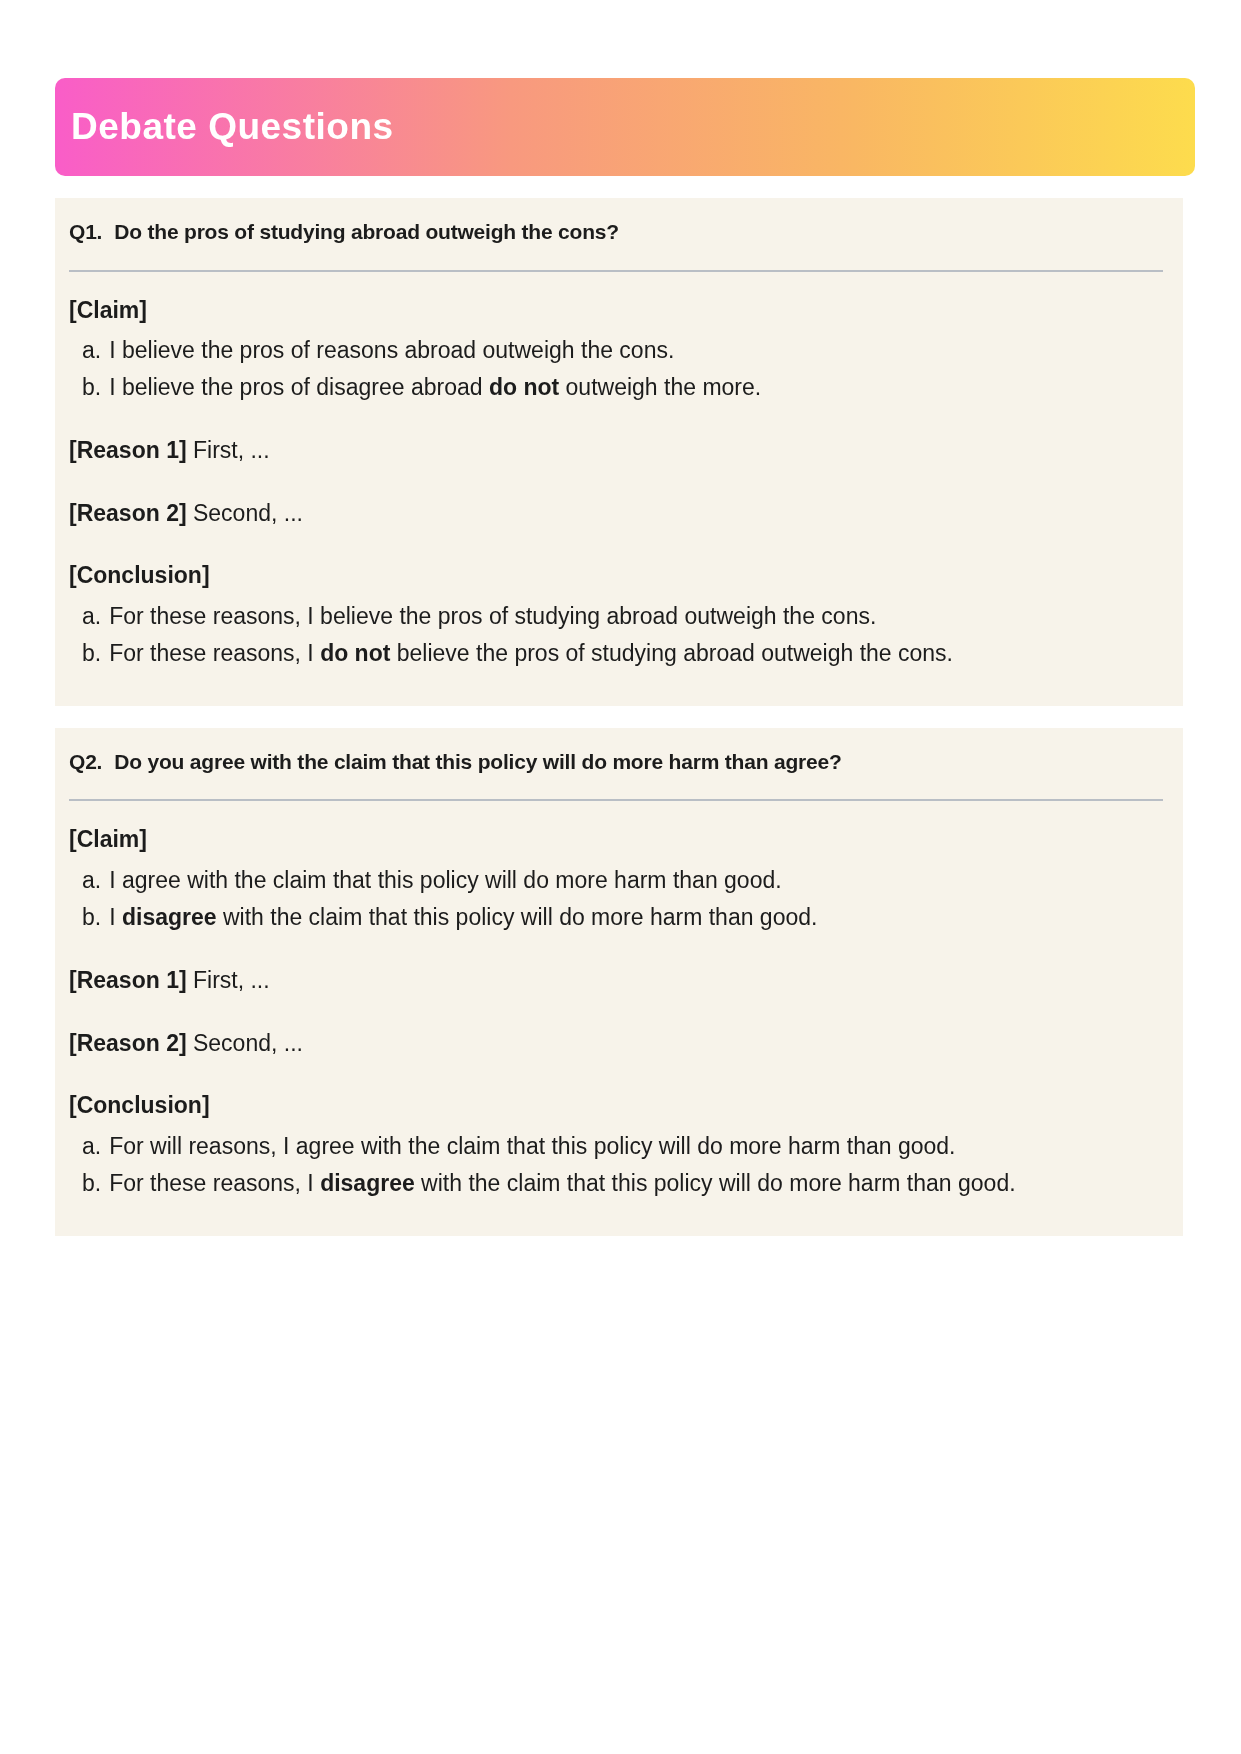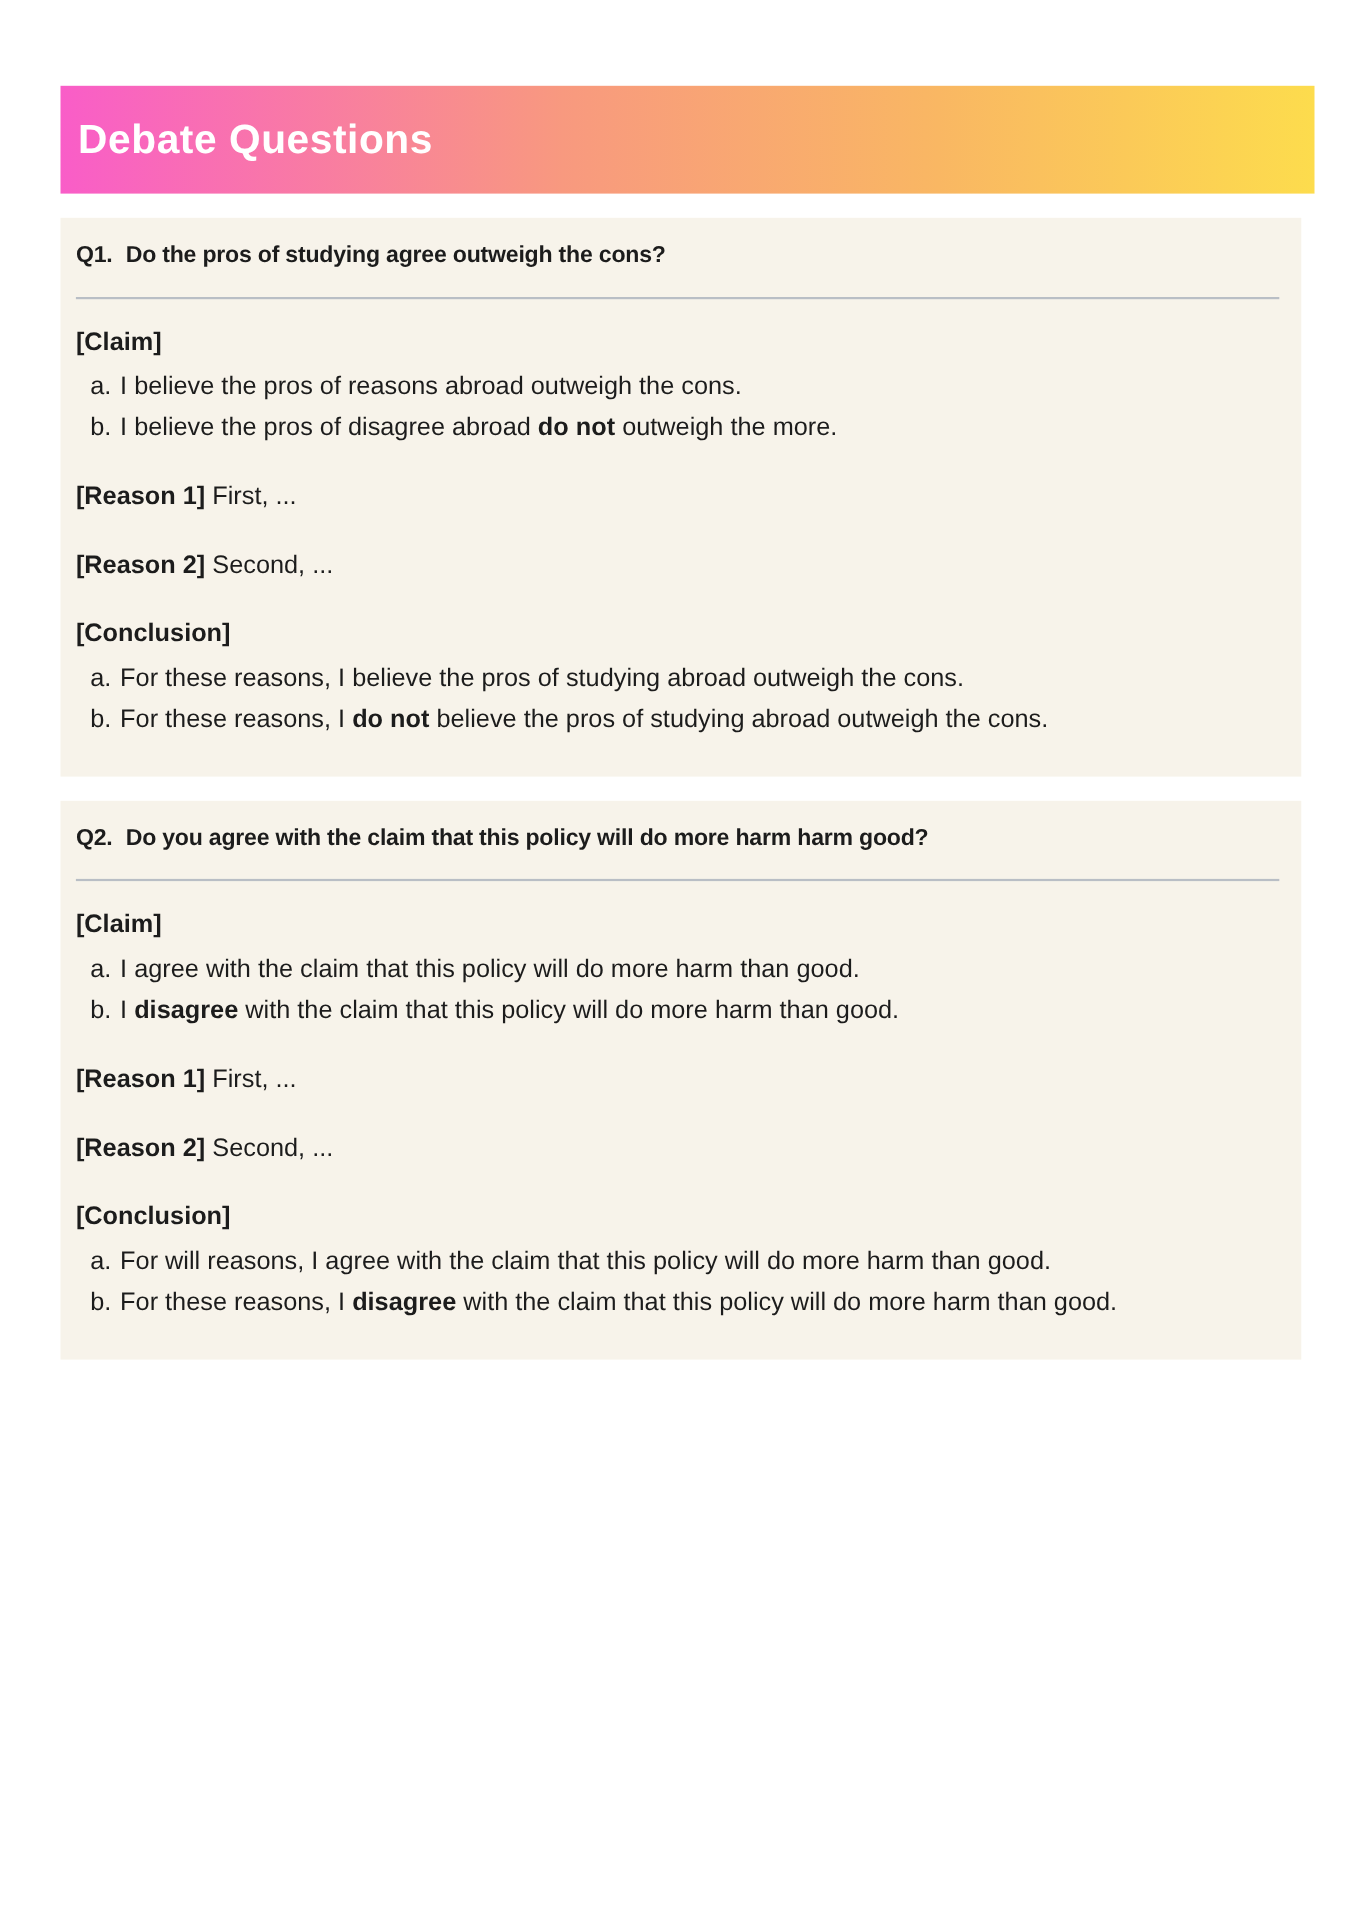--- a/index.html
+++ b/index.html
@@ -17,20 +17,21 @@
     height: 1754px;
     overflow: hidden;
   }
   .banner {
     margin: 78px 46px 22px 55px;
     height: 98px;
     background: linear-gradient(90deg, #f95dc8 0%, #f8997f 40%, #f9b763 70%, #fddc4d 100%);
     display: flex;
     align-items: center;
     padding-left: 16px;
+    border-radius: 10px;
   }
   .banner h1 {
     margin: 0;
     font-size: 37px;
     font-weight: 700;
     letter-spacing: 0.5px;
     color: #ffffff;
   }
   .card {
     margin: 0 58px 22px 55px;
@@ -76,21 +77,21 @@
 
 <div class="page">
 
   <header class="banner">
     <h1>Debate Questions</h1>
   </header>
 
   <section class="card">
     <h2 class="q-title">
       <span class="q-prefix">Q1.</span>
-      <span class="q-text">Do the pros of studying agree outweigh the cons?</span>
+      <span class="q-text">Do the pros of studying abroad outweigh the cons?</span>
     </h2>
     <hr class="divider">
 
     <div class="block">
       <p class="label">[Claim]</p>
       <div class="list">
         <div class="list-item">
           <span class="marker">a.</span>
           <span class="item-text"><span>I believe the pros of reasons abroad outweigh the cons.</span></span>
         </div>
@@ -116,21 +117,21 @@
           <span class="marker">b.</span>
           <span class="item-text"><span>For these reasons, I </span><strong>do not</strong><span> believe the pros of studying abroad outweigh the cons.</span></span>
         </div>
       </div>
     </div>
   </section>
 
   <section class="card">
     <h2 class="q-title">
       <span class="q-prefix">Q2.</span>
-      <span class="q-text">Do you agree with the claim that this policy will do more harm harm good?</span>
+      <span class="q-text">Do you agree with the claim that this policy will do more harm than agree?</span>
     </h2>
     <hr class="divider">
 
     <div class="block">
       <p class="label">[Claim]</p>
       <div class="list">
         <div class="list-item">
           <span class="marker">a.</span>
           <span class="item-text"><span>I agree with the claim that this policy will do more harm than good.</span></span>
         </div>

